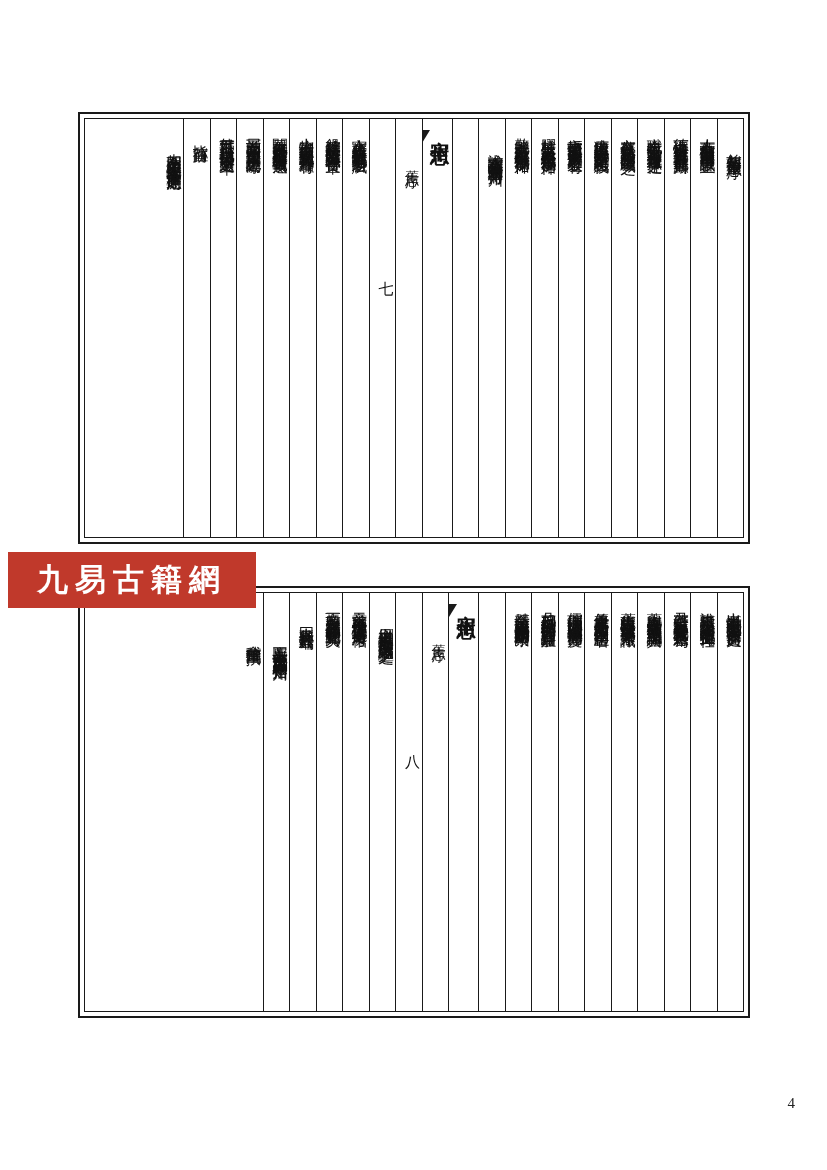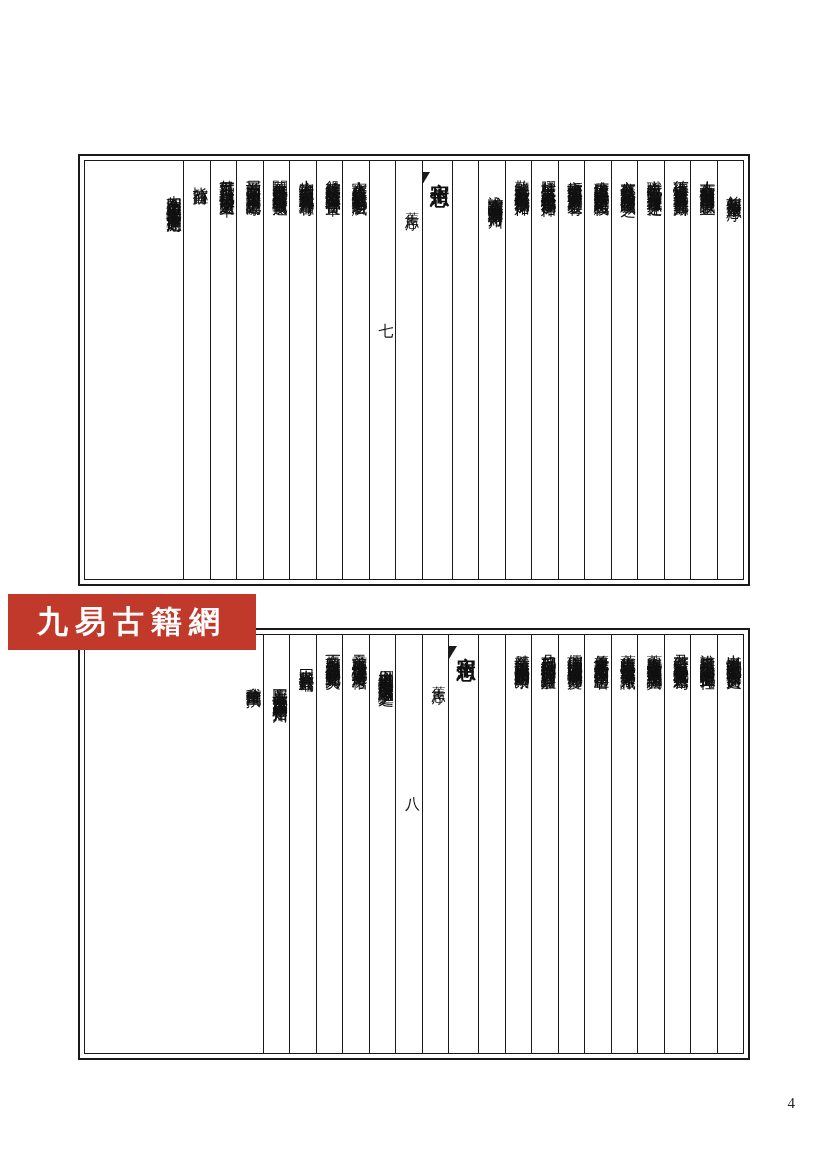--- a/index.html
+++ b/index.html
@@ -12,21 +12,20 @@
     height: 1170px;
     position: relative;
     font-family: "DejaVu Serif", "Liberation Serif", serif;
     color: #111;
     overflow: hidden;
   }
 
   .page {
     position: absolute;
     inset: 0;
-    margin-top: 42px;
   }
 
   
   .block {
     position: absolute;
     border: 2px solid #1a1a1a;
     box-sizing: border-box;
     background: #fff;
   }
   .block .inner {

